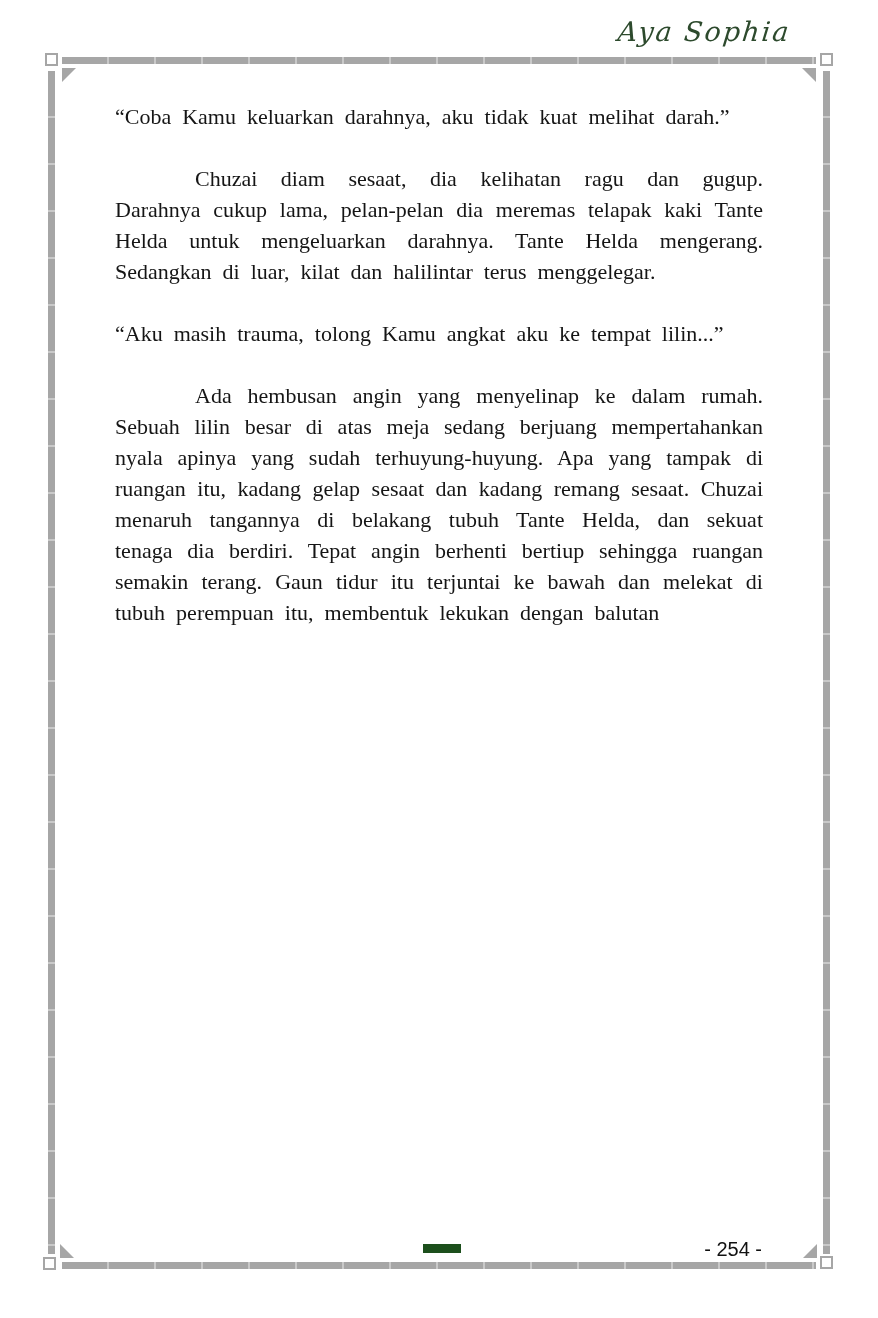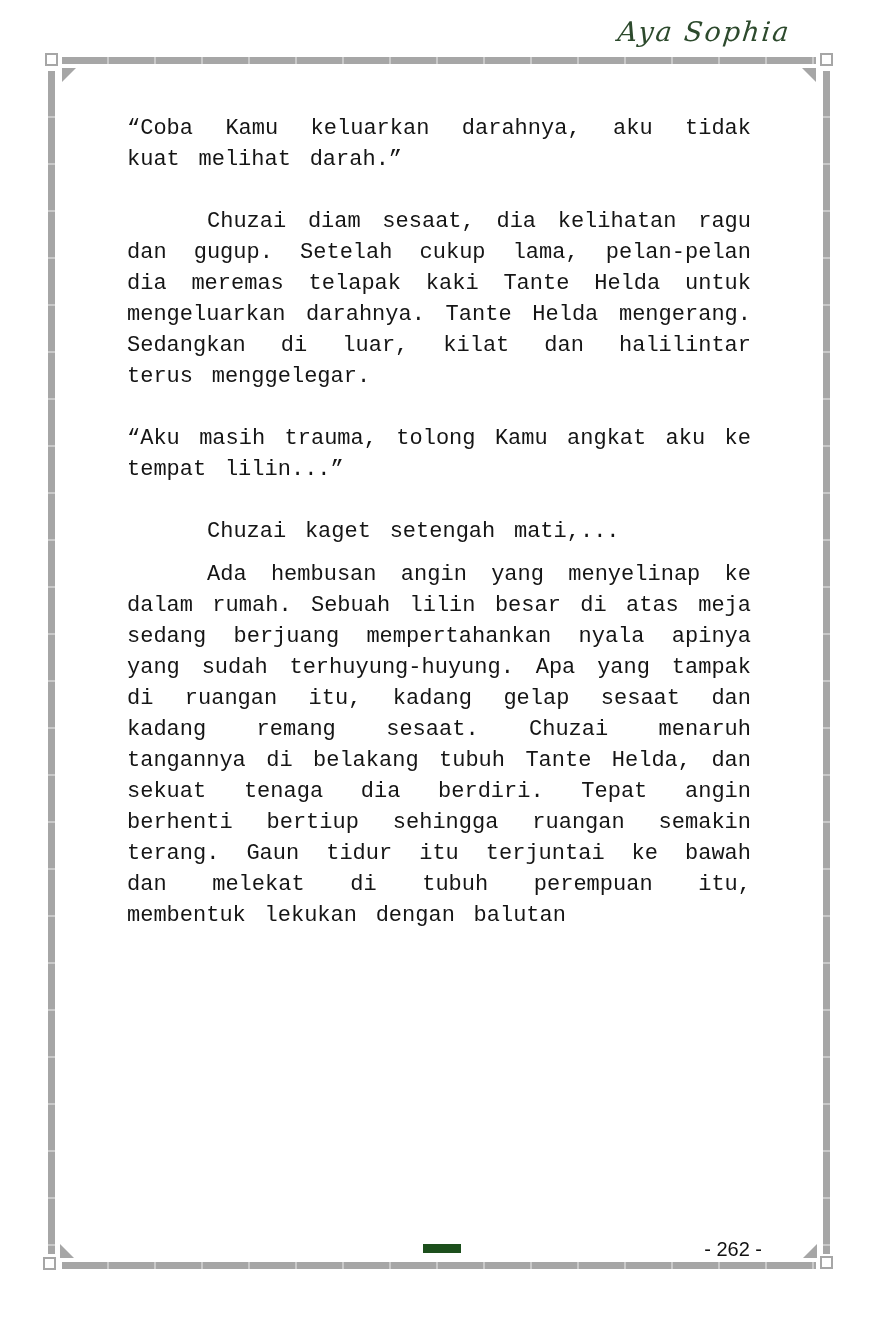--- a/index.html
+++ b/index.html
@@ -79,22 +79,21 @@
     left: 115px;
     top: 101px;
     width: 648px;
     color: var(--text-color, #151515);
     font-size: 22px;
     line-height: 31px;
     text-align: justify;
     word-spacing: 5.5px;
   }
   .text-block p {
-    margin: 12px;
-    font-family: Liberation Mono, monospace;
+    margin: 0;
   }
   .text-block p.gap-after {
     margin-bottom: 31px;
   }
   .text-block p.indented {
     text-indent: 80px;
   }
 
   
   .footer-accent-bar {
@@ -131,22 +130,21 @@
   <div class="corner-square sq-bl"></div>
   <div class="corner-square sq-br"></div>
 
   <div class="corner-triangle tri-tl"></div>
   <div class="corner-triangle tri-tr"></div>
   <div class="corner-triangle tri-bl"></div>
   <div class="corner-triangle tri-br"></div>
 
   <div class="text-block">
       <p class="gap-after">“Coba Kamu keluarkan darahnya, aku tidak kuat melihat darah.”</p>
-      <p class="indented gap-after">Chuzai diam sesaat, dia kelihatan ragu dan gugup. Setelah cukup lama, pelan-pelan dia meremas telapak kaki Tante Helda untuk mengeluarkan darahnya. Tante Helda mengerang. Sedangkan di luar, kilat dan halilintar terus menggelegar.</p>
+      <p class="indented gap-after">Chuzai diam sesaat, dia kelihatan ragu dan gugup. Darahnya cukup lama, pelan-pelan dia meremas telapak kaki Tante Helda untuk mengeluarkan darahnya. Tante Helda mengerang. Sedangkan di luar, kilat dan halilintar terus menggelegar.</p>
       <p class="gap-after">“Aku masih trauma, tolong Kamu angkat aku ke tempat lilin...”</p>
-      <p class="indented">Chuzai kaget setengah mati,...</p>
       <p class="indented">Ada hembusan angin yang menyelinap ke dalam rumah. Sebuah lilin besar di atas meja sedang berjuang mempertahankan nyala apinya yang sudah terhuyung-huyung. Apa yang tampak di ruangan itu, kadang gelap sesaat dan kadang remang sesaat. Chuzai menaruh tangannya di belakang tubuh Tante Helda, dan sekuat tenaga dia berdiri. Tepat angin berhenti bertiup sehingga ruangan semakin terang. Gaun tidur itu terjuntai ke bawah dan melekat di tubuh perempuan itu, membentuk lekukan dengan balutan</p>
     </div>
 
   <div class="footer-accent-bar"></div>
-  <div class="page-number">- 262 -</div>
+  <div class="page-number">- 254 -</div>
 
 </div>
 
 </body></html>

